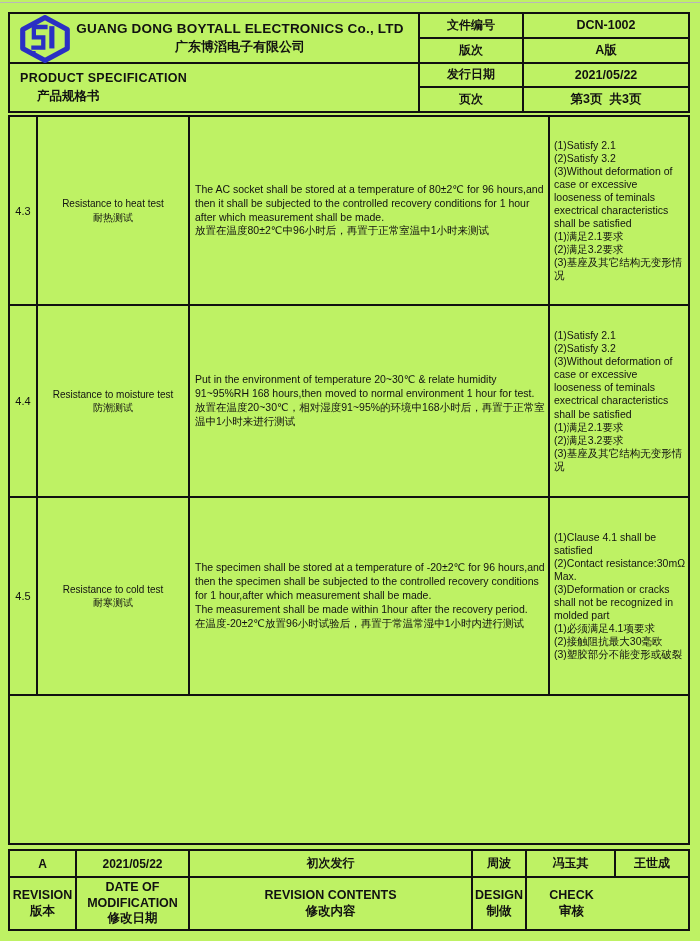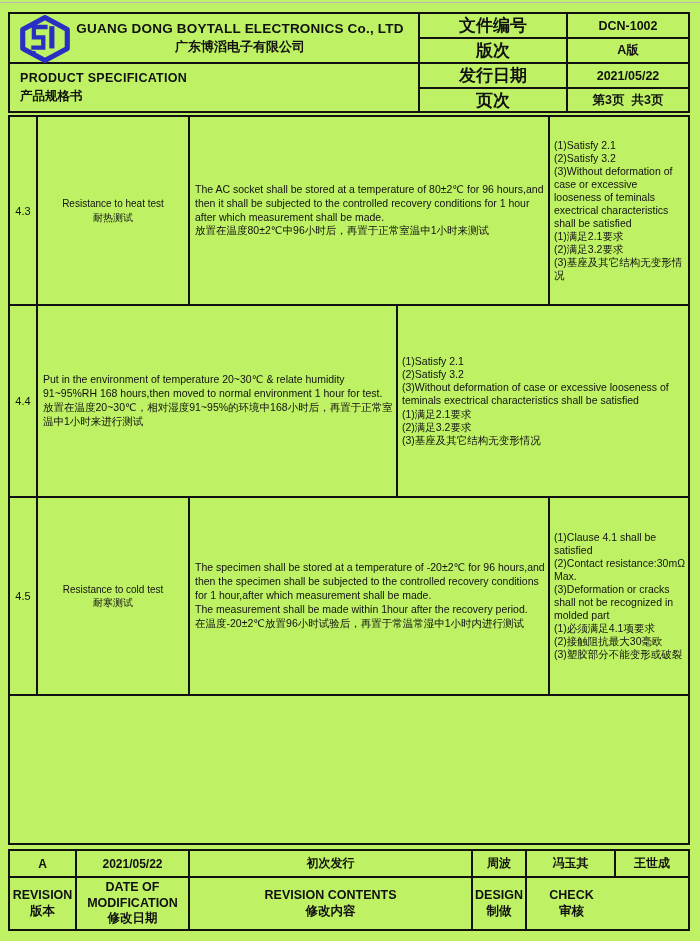--- a/index.html
+++ b/index.html
@@ -18,28 +18,28 @@
   }
   .hdr-left { width:410px; border-right:2px solid #111; display:flex; flex-direction:column; }
   .hdr-company { height:50px; border-bottom:2px solid #111; position:relative;
                  display:flex; align-items:center; }
   .logo-wrap { position:absolute; left:8px; top:1px; width:54px; height:48px; }
   .hdr-company-text { flex:1; text-align:center; padding-left:52px; }
   .company-en { font-size:13.5px; font-weight:bold; letter-spacing:.2px; }
   .company-cn { font-size:13px; font-weight:bold; margin-top:2px; }
   .hdr-title { flex:1; display:flex; flex-direction:column; justify-content:center; text-align:left;padding-left:10px; }
   .title-en { font-size:12.5px; font-weight:bold; letter-spacing:.3px; }
-  .title-cn { font-size:12.5px; font-weight:bold; margin-top:3px; }
+  .title-cn { font-size:12.5px; font-weight:bold; margin-top:3px;margin-left:17px; }
 
   .hdr-right { flex:1; display:flex; flex-direction:column; }
   .hdr-field { flex:1; display:flex; border-bottom:2px solid #111; }
   .hdr-field:last-child { border-bottom:none; }
-  .hdr-field-label { width:148px; border-right:2px solid #111; display:flex;
+  .hdr-field-label { width:104px; border-right:2px solid #111; display:flex;
                      align-items:center; justify-content:center;
-                     font-size:17px; font-weight:bold; }
+                     font-size:12px; font-weight:bold; }
   .hdr-field-value { flex:1; display:flex; align-items:center; justify-content:center;
                      font-size:12.5px; font-weight:bold; white-space:pre; }
 
   
   .spec {
     position:absolute; left:8px; top:115px; width:682px; height:730px;
     border:2px solid #111; display:flex; flex-direction:column;
   }
   .spec-row { display:flex; border-bottom:2px solid #111; }
   .spec-row.r1 { height:189px; }
@@ -134,20 +134,24 @@
       <div class="c-crit">(1)Satisfy 2.1
 (2)Satisfy 3.2
 (3)Without deformation of case or excessive looseness of teminals exectrical characteristics shall be satisfied
 (1)满足2.1要求
 (2)满足3.2要求
 (3)基座及其它结构无变形情况</div>
     </div>
 
     <div class="spec-row r2">
       <div class="c-item">4.4</div>
+      <div class="c-name">
+        <div>Resistance to moisture test</div>
+        <div>防潮测试</div>
+      </div>
       <div class="c-desc">Put in the environment of temperature 20~30℃ &amp; relate humidity 91~95%RH 168 hours,then moved to normal environment 1 hour for test.
 放置在温度20~30℃，相对湿度91~95%的环境中168小时后，再置于正常室温中1小时来进行测试</div>
       <div class="c-crit">(1)Satisfy 2.1
 (2)Satisfy 3.2
 (3)Without deformation of case or excessive looseness of teminals exectrical characteristics shall be satisfied
 (1)满足2.1要求
 (2)满足3.2要求
 (3)基座及其它结构无变形情况</div>
     </div>
 

